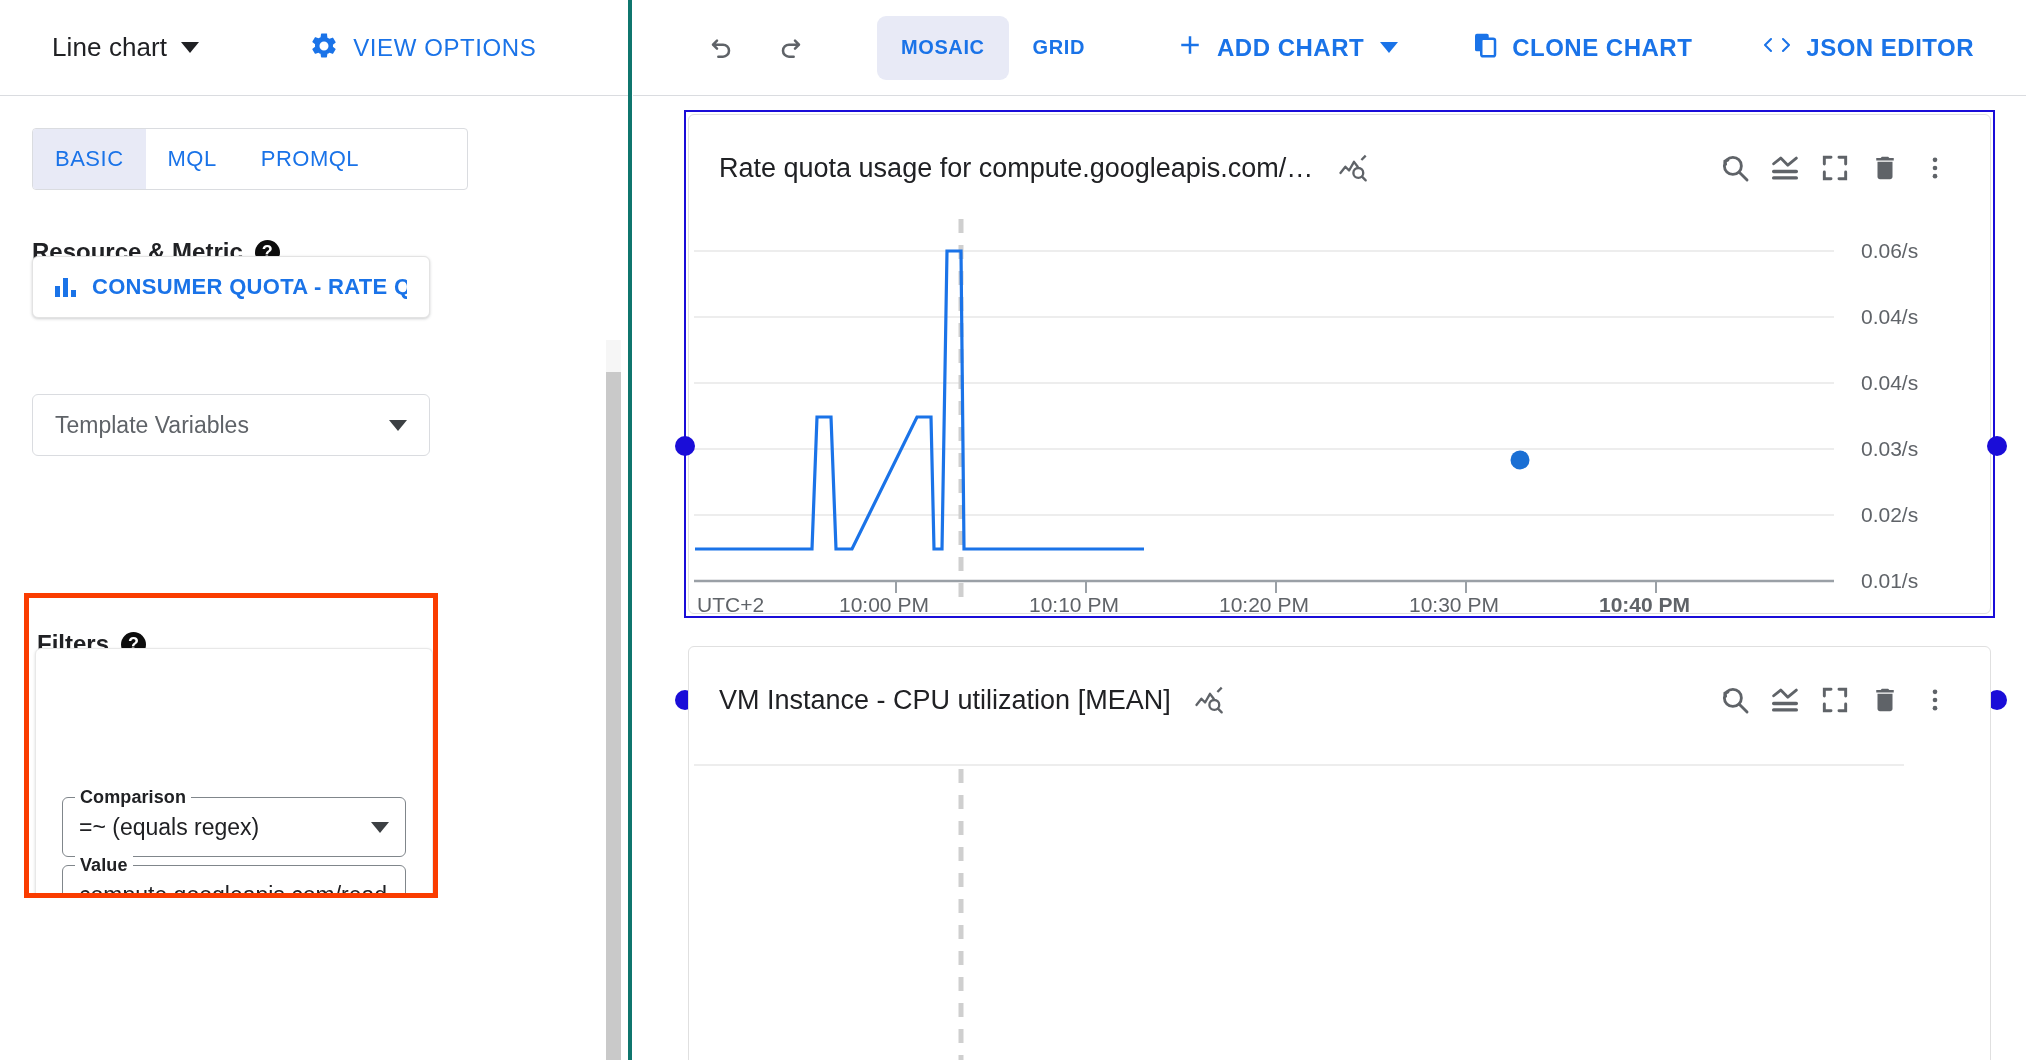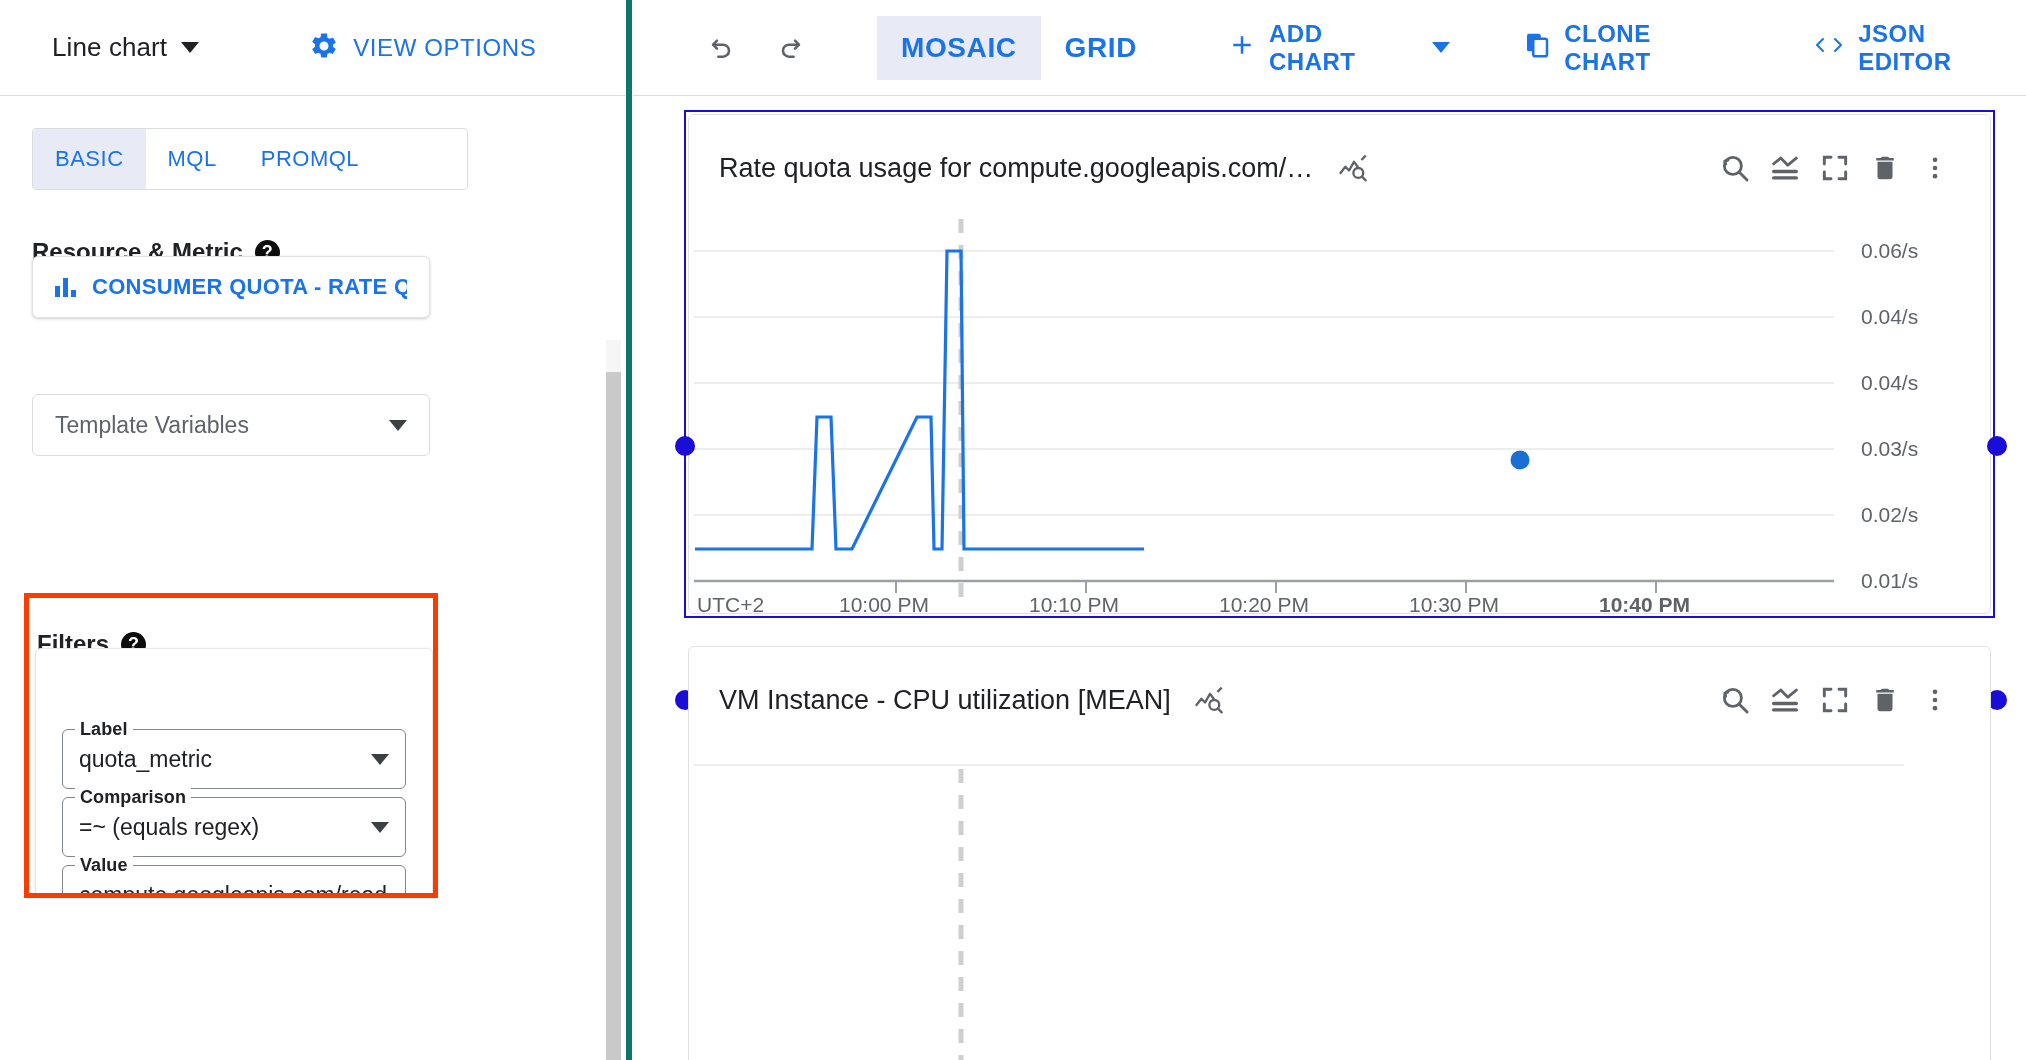--- a/index.html
+++ b/index.html
@@ -10,21 +10,21 @@
     background: #ffffff;
     font-family: "Liberation Sans", sans-serif;
     -webkit-font-smoothing: antialiased;
   }
   #app { position: relative; width: 2026px; height: 1060px; background:#fff; }
 
   
   #left-panel {
     position: absolute; left:0; top:0; width: 632px; height: 1060px;
     background: #fff;
-    border-right: 6px solid #0f766e;
+    border-right: 4px solid #0f766e;
     overflow: hidden;
   }
   #left-header {
     position: relative; height: 96px;
     border-bottom: 1px solid #dadce0;
     display: flex; align-items: center;
   }
   #chart-type-select {
     display: flex; align-items: center; gap: 14px;
     margin-left: 52px; cursor: pointer;
@@ -180,22 +180,22 @@
     justify-content:center; cursor:pointer; border-radius: 50%;
   }
   #undo-btn { margin-left: 60px; }
   #redo-btn { margin-left: 22px; }
 
   #mosaic-grid {
     display:flex; align-items:stretch; margin-left: 58px; height: 64px;
   }
   #mosaic-grid .mg {
     display:flex; align-items:center; justify-content:center;
-    font-size: 28px; font-weight:600; color:#1a73e8; letter-spacing:.6px;
-    padding: 0 24px; cursor:pointer; border-radius: 0;
+    font-size: 20px; font-weight:600; color:#1a73e8; letter-spacing:.6px;
+    padding: 0 24px; cursor:pointer; border-radius: 9px;
   }
   #mosaic-grid .mg.active { background:#e8eaf6; }
 
   .tb-action {
     display:flex; align-items:center; gap: 12px; cursor:pointer;
     color:#1a73e8; font-size: 24px; font-weight:600; letter-spacing:.5px;
   }
   #add-chart-btn { margin-left: 66px; }
   #clone-chart-btn { margin-left: 72px; }
   #json-editor-btn { margin-left: 68px; }
@@ -294,25 +294,20 @@
       </div>
 
       <div id="filters-box">
         <div class="section-title-row" id="filters-title-row">
           <span class="section-title">Filters</span>
           <span class="help-icon">?</span>
         </div>
 
         <div id="edit-filter-card">
 
-          <div class="mat-field" id="f-label">
-            <span class="fl">Label</span>
-            <span class="fv">quota_metric</span>
-            <span class="caret-down-sm"></span>
-          </div>
 
           <div class="mat-field" id="f-comparison">
             <span class="fl">Comparison</span>
             <span class="fv">=~ (equals regex)</span>
             <span class="caret-down-sm"></span>
           </div>
 
           <div class="mat-field" id="f-value">
             <span class="fl">Value</span>
             <span class="fv">compute.googleapis.com/read_req</span>

